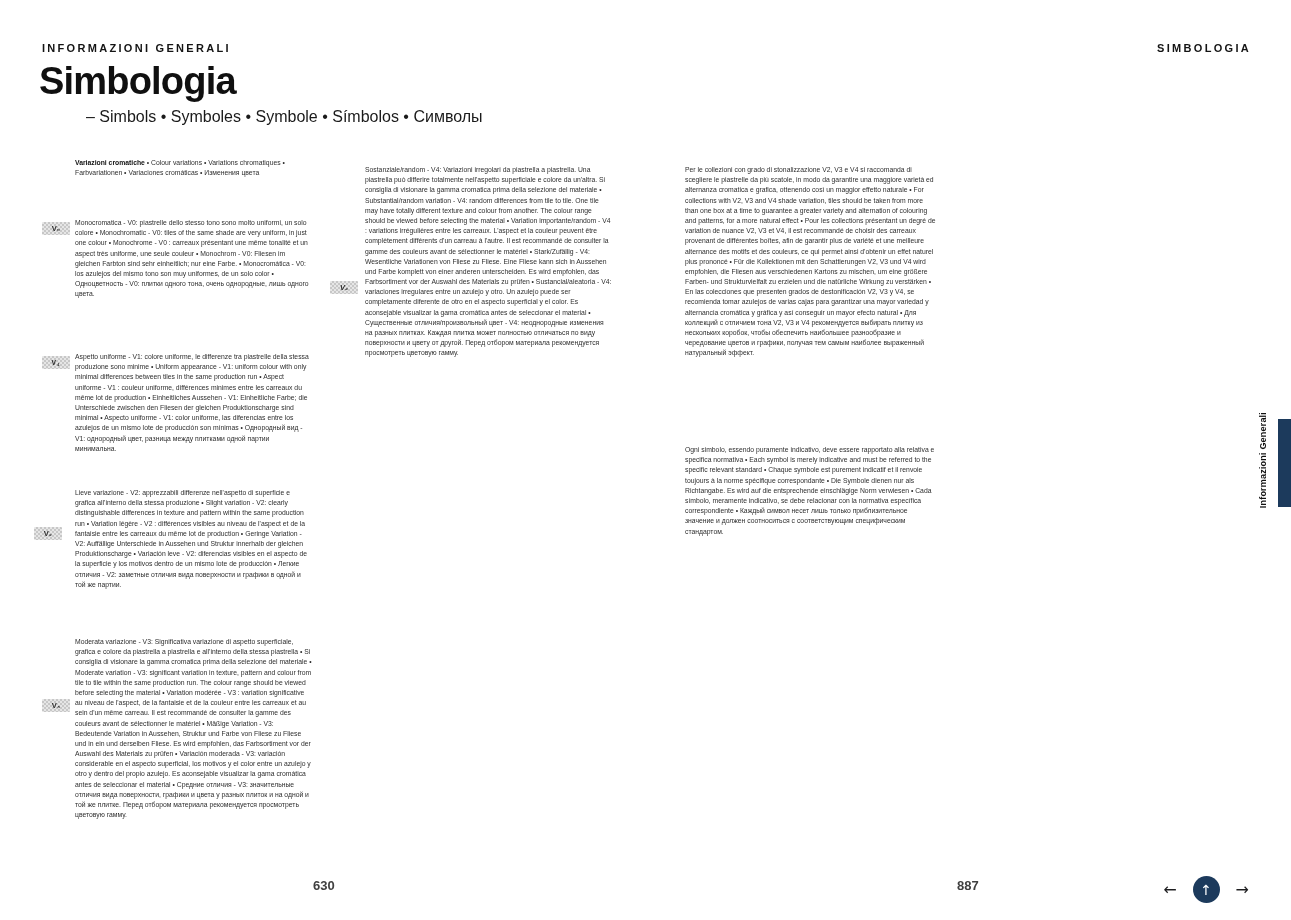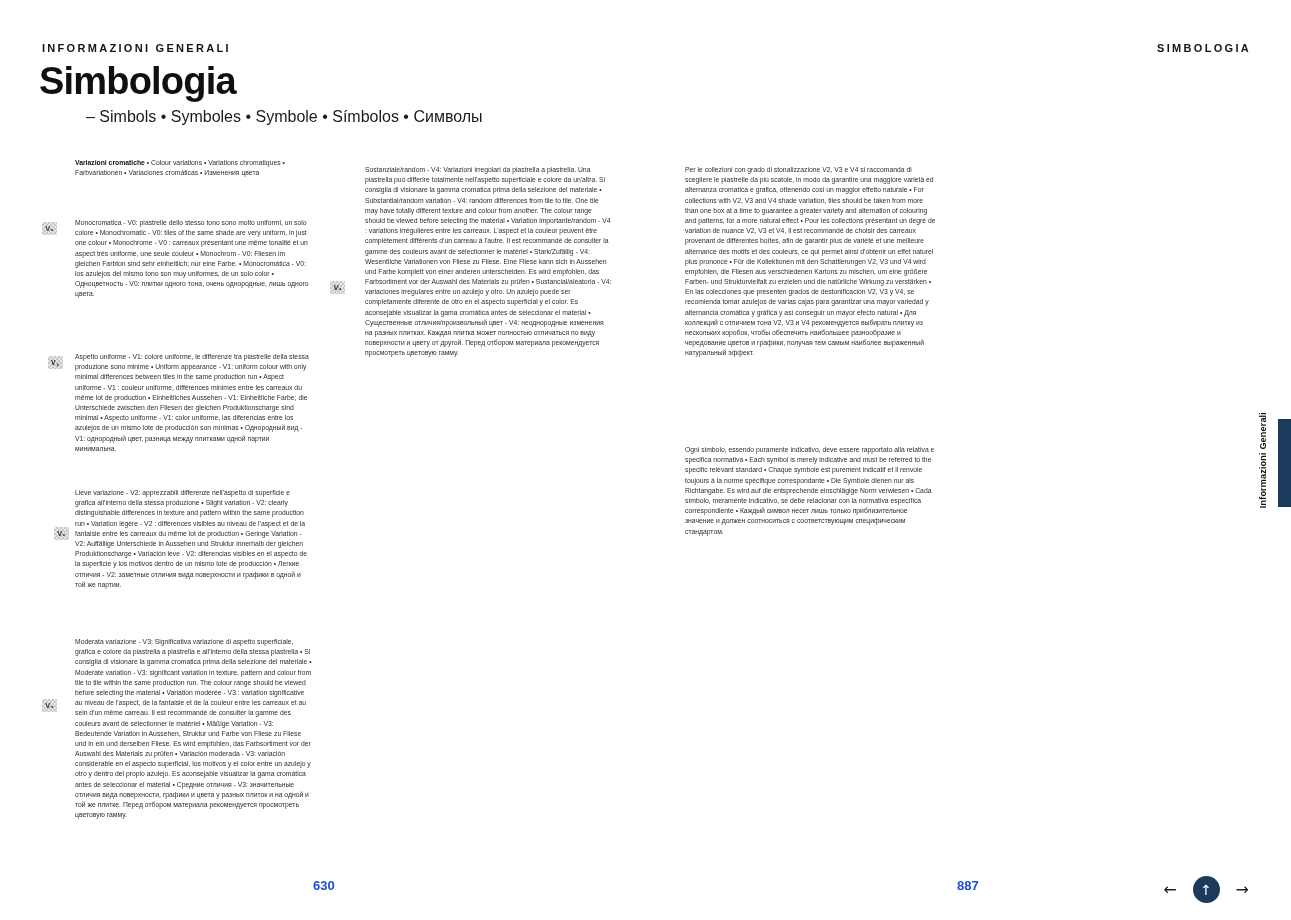--- a/index.html
+++ b/index.html
@@ -26,30 +26,30 @@
     font-size:16px; color:#1a1a1a;margin-left:44px;
   }
   .smalltext {
     font-size:6.8px; line-height:1.5; color:#2e2e2e;
     text-align:left;
   }
   .col-heading { position:absolute; left:75px; top:158px; width:237px; }
   .col-heading strong { font-weight:700; color:#111; }
 
   .v-icon {
-    position:absolute; width:15px; height:13px;
+    position:absolute; width:28px; height:13px;
     display:flex; align-items:center; justify-content:center;
     font-size:7.5px; font-weight:700; color:#2f2f2f;
     background:repeating-conic-gradient(#c7c7c7 0% 25%, #e6e6e6 0% 50%);
     background-size:4px 4px;
     border-radius:1px;
   }
   .icon-v0 { left:42px; top:222px; }
-  .icon-v1 { left:48px; top:356px;font-family:Liberation Mono, monospace; }
-  .icon-v2 { left:54px; top:527px; }
+  .icon-v1 { left:42px; top:356px;font-family:Liberation Mono, monospace; }
+  .icon-v2 { left:34px; top:527px; }
   .icon-v3 { left:42px; top:699px;text-align:right; }
   .icon-v4 { left:330px; top:281px;font-style:italic; }
 
   .v-text { position:absolute; left:75px; width:237px; }
   .text-v0 { top:218px; }
   .text-v1 { top:352px; }
   .text-v2 { top:488px; }
   .text-v3 { top:637px; }
   .text-v4 { left:365px; top:165px; width:247px; }
 
@@ -63,21 +63,21 @@
     font-size:9px; font-weight:700; color:#111;
     letter-spacing:0.2px; white-space:nowrap;
   }
   .side-bar {
     position:absolute; right:0; top:419px;
     width:13px; height:88px; background:#1c3a5c;
   }
 
   .page-num {
     position:absolute; top:878px;
-    font-size:13px; font-weight:700; color:#1d4ed8;
+    font-size:13px; font-weight:700; color:#404040;
   }
   .page-num.left { left:313px; }
   .page-num.right { left:957px; }
 
   .nav {
     position:absolute; right:40px; top:876px;
     display:flex; align-items:center; gap:14px;
   }
   .nav-arrow {
     background:none; border:none; cursor:pointer;

